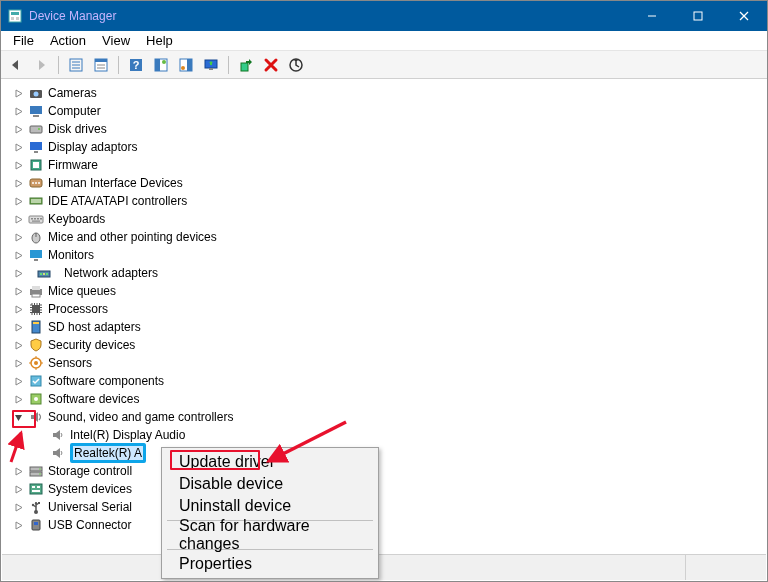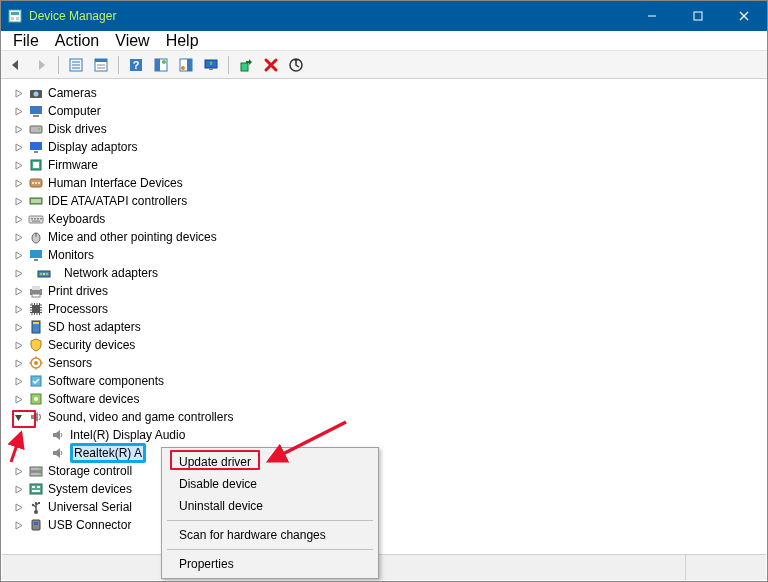--- a/index.html
+++ b/index.html
@@ -11,21 +11,21 @@
     width: 768px;
     height: 582px;
     overflow: hidden;
     position: relative;
     border: 1px solid #888;
   }
   
   .titlebar {
     height: 30px;
     background: #005a9e;
-    color: #bef264;
+    color: #c4b5fd;
     display: flex;
     align-items: center;
     padding-left: 6px;
   }
   .titlebar .title-icon {
     width: 16px; height: 16px;
     margin-right: 6px;
     display: inline-flex; align-items: center; justify-content: center;
   }
   .titlebar .title-text { font-size: 12px; }
@@ -39,21 +39,21 @@
   .menubar {
     height: 20px;
     background: #fff;
     border-bottom: 1px solid #e5e5e5;
     display: flex;
     align-items: center;
     padding-left: 4px;
   }
   .menubar .menuitem {
     padding: 2px 8px;
-    font-size: 16px;
+    font-size: 13px;
   }
   
   .toolbar {
     height: 28px;
     background: #f5f5f5;
     border-bottom: 1px solid #d0d0d0;
     display: flex;
     align-items: center;
     padding: 0 4px;
     gap: 3px;
@@ -119,21 +119,21 @@
     width:218px;
     background:#f2f2f2;
     border:1px solid #a0a0a0;
     box-shadow: 2px 2px 4px rgba(0,0,0,0.25);
     padding:3px;
   }
   .context-menu .cm-item{
     height:22px;
     display:flex;align-items:center;
     padding:0 14px;
-    font-size:12px;
+    font-size:16px;
   }
   .context-menu .cm-item.bold{font-weight:400;}
   .context-menu .cm-sep{
     height:1px;background:#c0c0c0;margin:3px 2px;
   }
   
   .highlight-box{
     position:absolute;
     border:2.5px solid #e8112d;
     pointer-events:none;
@@ -433,21 +433,21 @@
             <path d="M2 1 L8 4.5 L2 8 Z" fill="none" stroke="#888"></path>
           </svg>
         </span>
         <span class="dev-icon">
           <svg width="16" height="16" viewBox="0 0 16 16">
             <rect x="2" y="6" width="12" height="6" fill="#888"></rect>
             <rect x="4" y="3" width="8" height="4" fill="#ddd"></rect>
             <rect x="4" y="11" width="8" height="3" fill="#fff" stroke="#888"></rect>
           </svg>
         </span>
-        <span class="label">Print drives</span>
+        <span class="label">Mice queues</span>
       </div>
       <div class="node" style="padding-left: 0px;">
         <span class="twisty">
           <svg width="9" height="9">
             <path d="M2 1 L8 4.5 L2 8 Z" fill="none" stroke="#888"></path>
           </svg>
         </span>
         <span class="dev-icon">
           <svg width="16" height="16" viewBox="0 0 16 16">
             <rect x="4" y="4" width="8" height="8" fill="#555"></rect>

